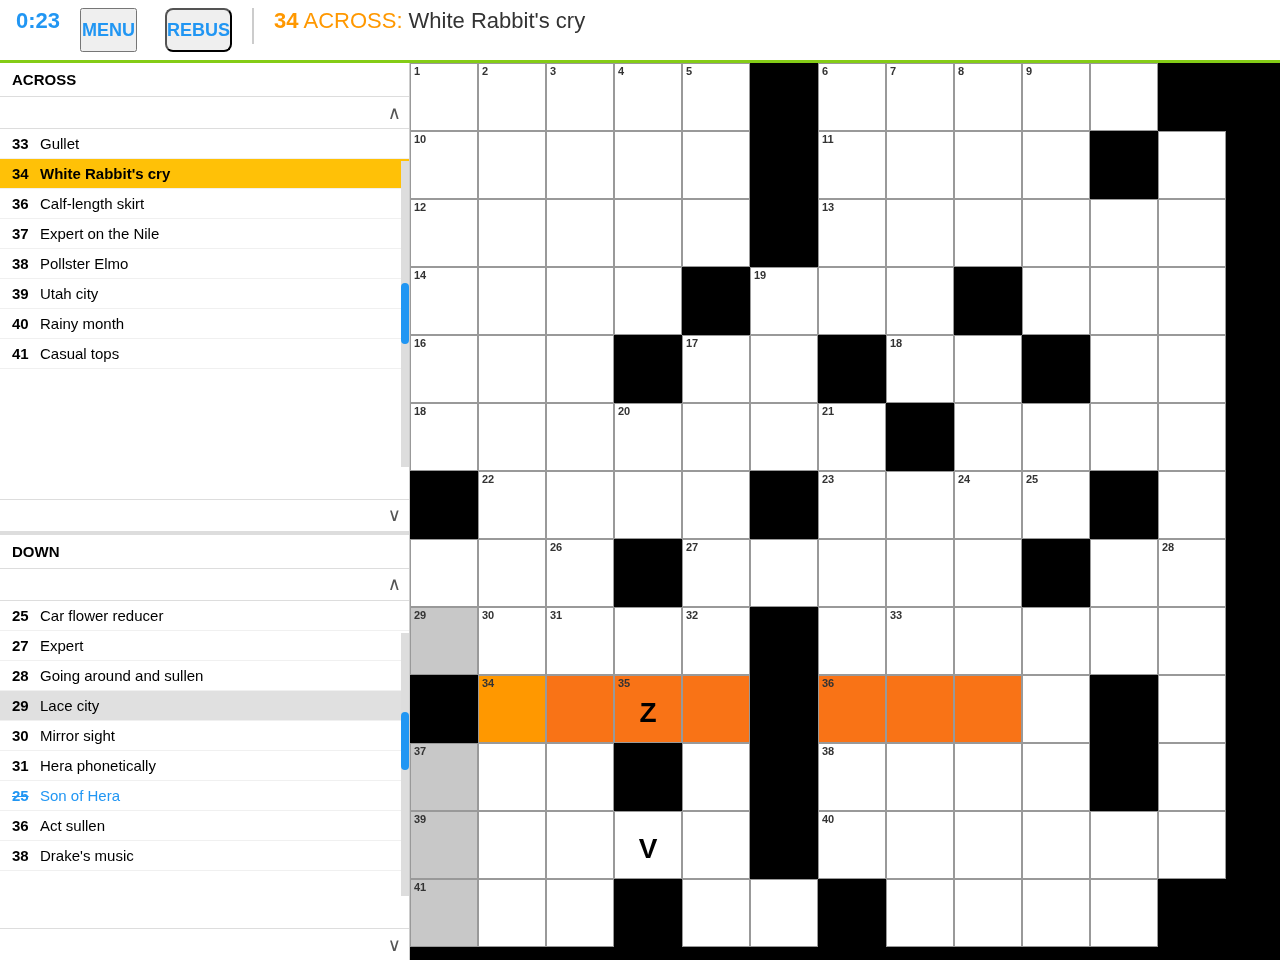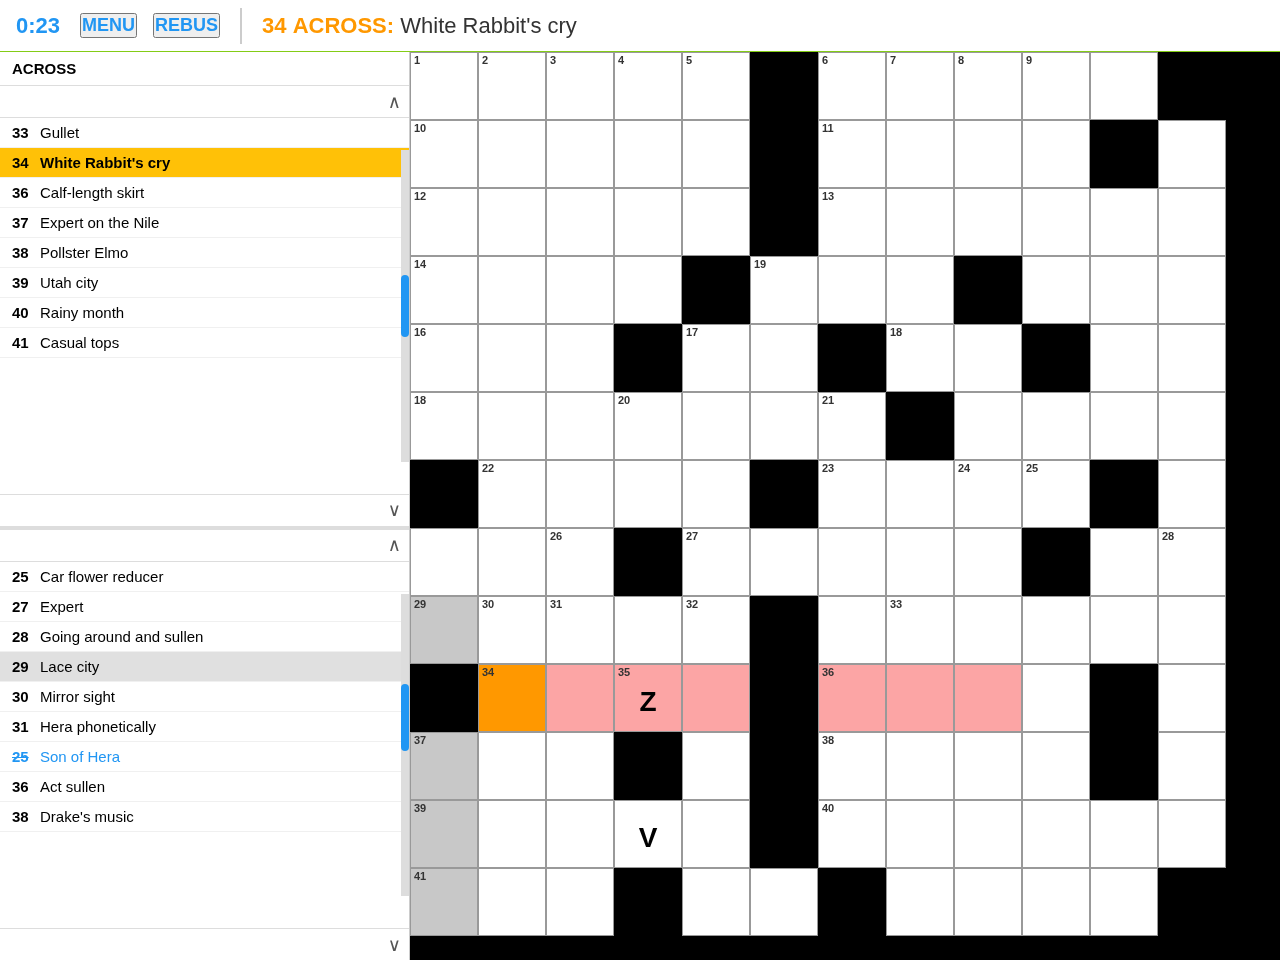--- a/index.html
+++ b/index.html
@@ -1,29 +1,29 @@
 <!DOCTYPE html>
 <html><head>
   <meta charset="utf-8">
   <style>
     * { margin: 0; padding: 0; box-sizing: border-box; }
     body { font-family: Arial, sans-serif; background: #fff; width: 1280px; height: 960px; overflow: hidden; display: flex; flex-direction: column; }
 
     
     #topbar {
-      display: flex; align-items: center; padding: 8px 16px; background: #fff;
-      border-bottom: 1px solid #84cc16; height: 52px;
+      display: flex; padding: 8px 16px; background: #fff;
+      border-bottom: 3px solid #84cc16; height: 63px;
     }
     #timer { color: #2196F3; font-weight: bold; font-size: 22px; margin-right: 20px; }
-    #menu-btn { color: #2196F3; font-weight: bold; font-size: 18px; margin-right: 4px; cursor: pointer; }
-    #rebus-btn { color: #2196F3; font-weight: bold; font-size: 18px; cursor: pointer; }
+    #menu-btn { color: #2196F3; font-weight: bold; font-size: 18px; margin-right: 16px; cursor: pointer; }
+    #rebus-btn { color: #2196F3; font-weight: bold; font-size: 18px; cursor: pointer; border-radius: 8px; }
     #divider-v { width: 2px; background: #ccc; height: 36px; margin: 0 20px; }
     #clue-header { font-size: 22px; color: #333; }
     #clue-header .clue-num { color: #FF9800; font-weight: bold; }
-    #clue-header .clue-dir { color: #FF9800; font-weight: bold; }
+    #clue-header .clue-dir { color: #FF9800; font-weight: normal; }
 
     
     #main { display: flex; flex: 1; overflow: hidden; }
 
     
     #clue-panel {
       width: 410px; min-width: 410px; background: #fff;
       border-right: 1px solid #ccc; display: flex; flex-direction: column;
       overflow: hidden;
     }
@@ -76,21 +76,21 @@
     }
 
     .cell {
       width: 68px; height: 68px;
       border: 1px solid #999;
       position: relative;
       background: #fff;
       display: flex; align-items: center; justify-content: center;
     }
     .cell.black { background: #000; border-color: #000; }
-    .cell.highlighted-yellow { background: #fca5a5; }
+    .cell.highlighted-yellow { background: #f97316; }
     .cell.highlighted-orange { background: #FF9800; }
     .cell.highlighted-gray { background: #c8c8c8; }
 
     .cell-number {
       position: absolute; top: 2px; left: 3px;
       font-size: 11px; font-weight: bold; color: #333; line-height: 1;
     }
     .cell-letter {
       font-size: 28px; font-weight: bold; color: #000;
       margin-top: 8px;
@@ -156,20 +156,21 @@
         <div class="scrollbar-track">
           <div class="scrollbar-thumb" style="top: 40%; height: 20%;"></div>
         </div>
       </div>
       <button class="scroll-btn">∨</button>
     </div>
 
     <div class="section-divider"></div>
 
     <div class="clue-section" style="flex: 1;">
+      <div class="section-header">DOWN</div>
       <button class="scroll-btn top">∧</button>
       <div class="clue-list-container">
         <ul class="clue-list" id="down-list">
         <li class="clue-item">
               <span class="clue-num">25</span>
               <span>Car flower reducer</span>
             </li>
             <li class="clue-item">
               <span class="clue-num">27</span>
               <span>Expert</span>

